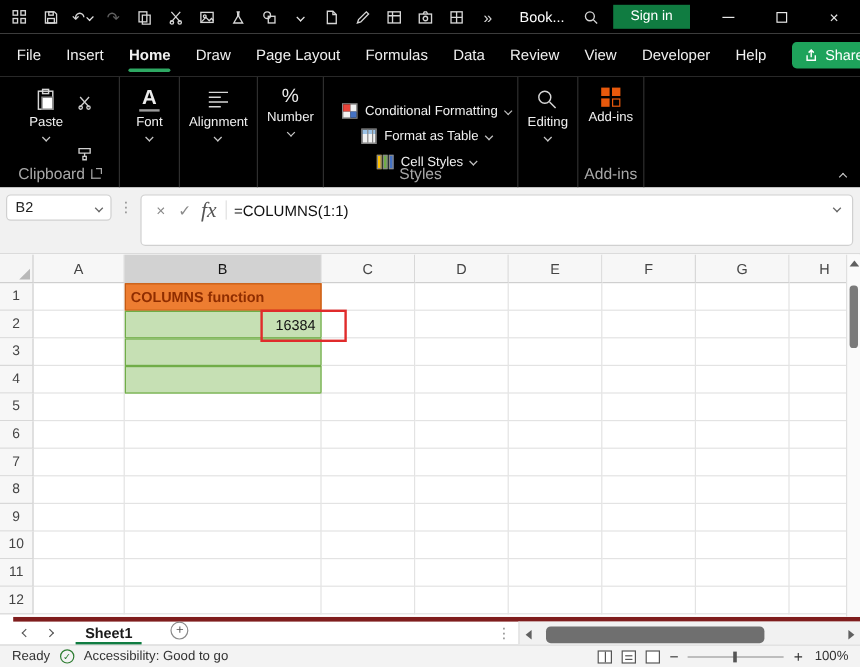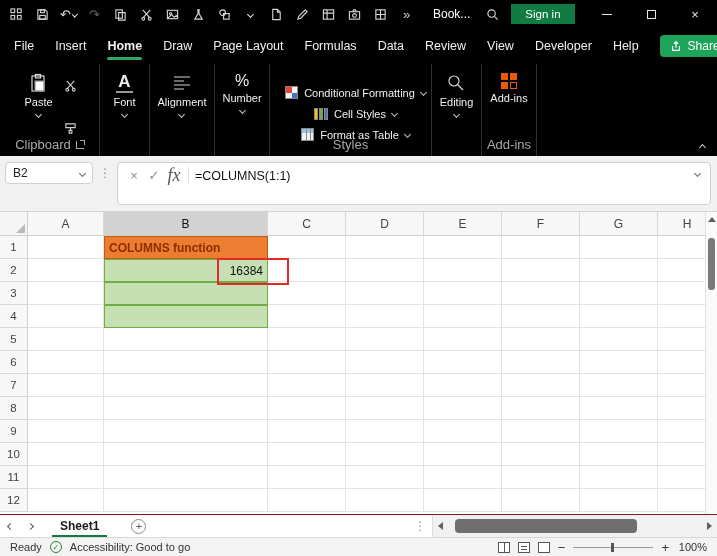--- a/index.html
+++ b/index.html
@@ -90,21 +90,21 @@
   .cell { border-right: 1px solid #e3e3e3; border-bottom: 1px solid #e3e3e3; font-size: 12px; color: #111; display: flex; align-items: center; padding: 0 4px; overflow: hidden; white-space: nowrap; }
   .cell.orange { background: var(--cell-orange-bg, #ED7D31); color: var(--cell-orange-text, #8F2D00); font-weight: 600; border: 1px solid #C55A11; }
   .cell.green { background: var(--cell-green-bg, #C6E0B4); border: 1px solid var(--cell-green-border, #70AD47); }
   .cell.right { justify-content: flex-end; }
   .red-annotation { position: absolute; left: 217px; top: 46px; width: 72px; height: 27px; border: 2px solid var(--annotation-red, #E02B2B); pointer-events: none; }
   .v-scrollbar { position: absolute; top: 0; right: 0; bottom: 0; width: 12px; background: #fafafa; border-left: 1px solid #e0e0e0; }
   .vs-arrow { position: absolute; top: 5px; left: 2px; width: 0; height: 0; border-left: 4px solid transparent; border-right: 4px solid transparent; border-bottom: 5px solid #606060; }
   .vs-thumb { position: absolute; top: 26px; left: 2px; width: 7px; height: 52px; background: #7a7a7a; border-radius: 3px; }
 
   
-  .sheetbar { height: 23px; background: #fff; border-top: 1px solid #7f1d1d; display: flex; align-items: center; flex: 0 0 auto; font-size: 12px; }
+  .sheetbar { height: 23px; background: #fff; border-top: 4px solid #7f1d1d; display: flex; align-items: flex-start; flex: 0 0 auto; font-size: 12px; margin-left: 11px; }
   .sb-nav { width: 20px; height: 100%; display: flex; align-items: center; justify-content: center; color: #555; cursor: pointer; }
   .sheet-tab { height: 100%; padding: 0 14px; display: flex; align-items: center; font-weight: bold; color: #1a1a1a; position: relative; cursor: pointer; margin-left: 6px; }
   .sheet-tab::after { content: ""; position: absolute; left: 6px; right: 6px; bottom: 0; height: 2px; background: var(--office-green, #107C41); }
   .add-sheet { width: 15px; height: 15px; border-radius: 50%; border: 1px solid #8a8a8a; color: #555; font-size: 11px; line-height: 13px; text-align: center; margin-left: 18px; cursor: pointer; }
   .sb-right { margin-left: auto; display: flex; align-items: center; height: 100%; }
   .sb-dots { color: #8a8a8a; padding: 0 6px; font-size: 12px; cursor: pointer; }
   .h-scrollbar { width: 285px; height: 100%; background: #f1f1f1; border-left: 1px solid #dcdcdc; position: relative; }
   .hs-arrow { position: absolute; top: 7px; width: 0; height: 0; border-top: 4px solid transparent; border-bottom: 4px solid transparent; }
   .hs-arrow.left { left: 5px; border-right: 5px solid #606060; }
   .hs-arrow.right { right: 5px; border-left: 5px solid #606060; }
@@ -322,31 +322,31 @@
         <span class="ico-cf">
             <i></i>
             <i></i>
             <i></i>
             <i></i>
           </span>
         <span>Conditional Formatting</span>
         <span class="chev"></span>
       </div>
       <div class="style-row">
+        <span class="ico-fat"></span>
+        <span>Format as Table</span>
+        <span class="chev"></span>
+      </div>
+      <div class="style-row">
         <span class="ico-cs">
             <i></i>
             <i></i>
             <i></i>
           </span>
         <span>Cell Styles</span>
-        <span class="chev"></span>
-      </div>
-      <div class="style-row">
-        <span class="ico-fat"></span>
-        <span>Format as Table</span>
         <span class="chev"></span>
       </div>
       <div class="rgroup-label">
           <span>Styles</span>
         </div>
     </div>
 
 
     <div class="rgroup g-editing">
       <div class="bigbtn">

